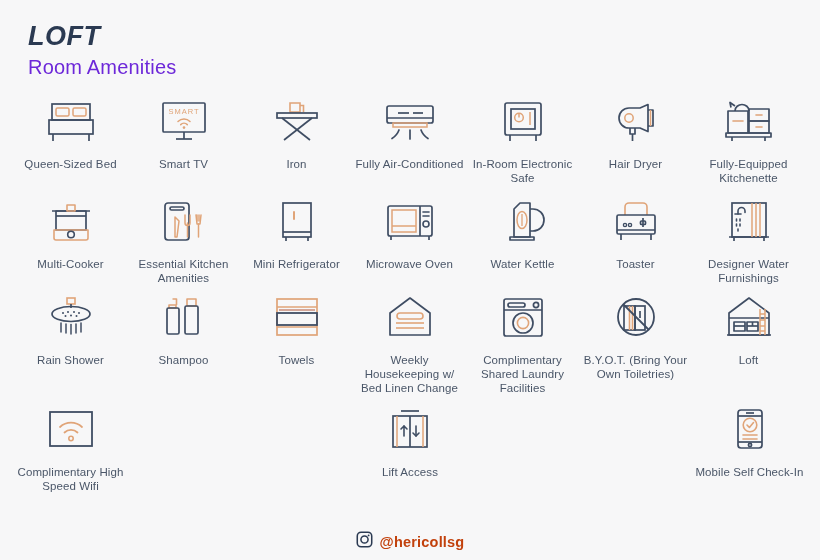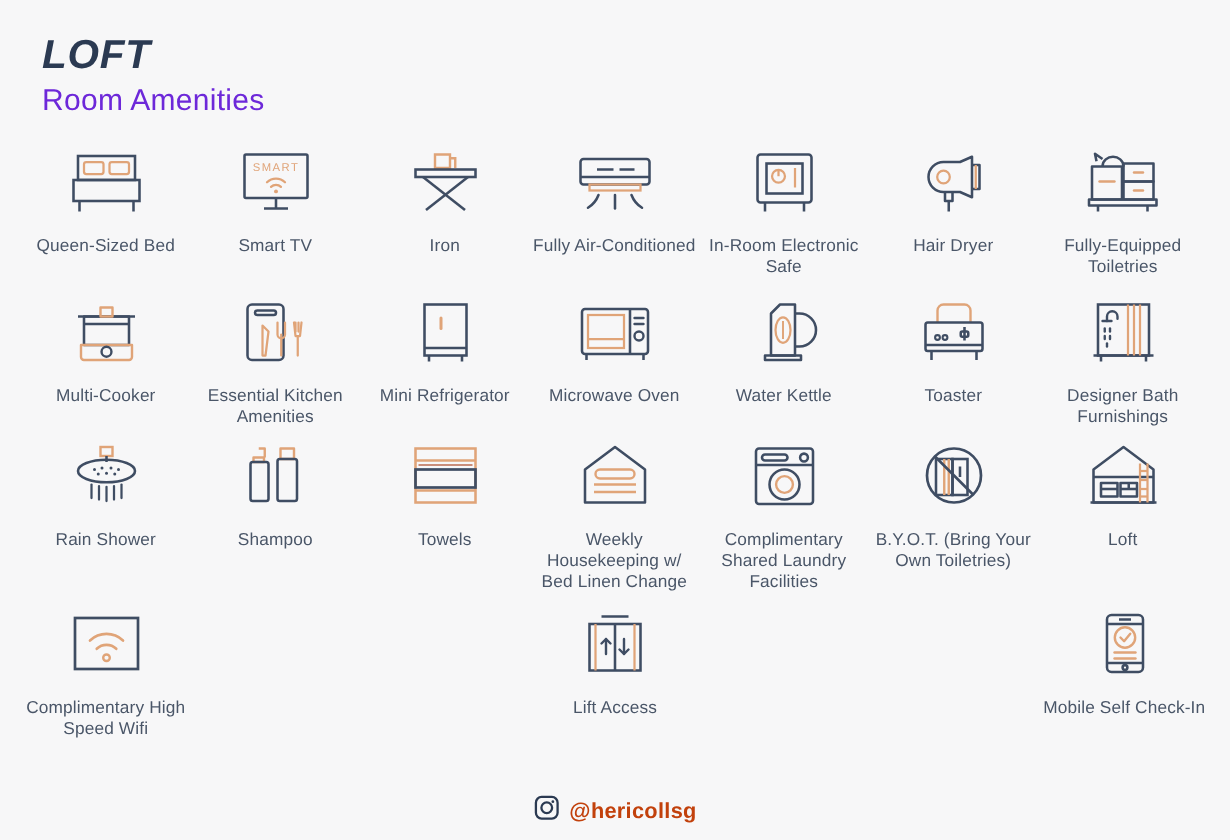--- a/index.html
+++ b/index.html
@@ -245,21 +245,21 @@
               <line x1="14" y1="39" x2="14" y2="43"></line>
               <line x1="47" y1="39" x2="47" y2="43"></line>
             </g>
             <g fill="none" stroke="#e0a478" stroke-width="1.6" stroke-linecap="round">
               <line x1="15" y1="23" x2="25" y2="23"></line>
               <line x1="38" y1="17" x2="44" y2="17"></line>
               <line x1="38" y1="29" x2="44" y2="29"></line>
             </g>
           </svg>
         </div>
-        <div class="label">Fully-Equipped Toiletries</div>
+        <div class="label">Fully-Equipped Kitchenette</div>
       </div>
 
     </div>
 
     <div class="row row-2">
 
       <div class="cell">
         <div class="iconbox">
           <svg width="62" height="50" viewBox="0 0 62 50">
             <g fill="none" stroke="#3f4d63" stroke-width="1.7" stroke-linejoin="round">
@@ -389,21 +389,21 @@
               <line x1="22" y1="26" x2="22" y2="28"></line>
               <line x1="20" y1="31" x2="20" y2="33"></line>
             </g>
             <g fill="none" stroke="#e0a478" stroke-width="1.5">
               <line x1="34" y1="5" x2="34" y2="39"></line>
               <line x1="38" y1="5" x2="38" y2="39"></line>
               <line x1="42" y1="5" x2="42" y2="39"></line>
             </g>
           </svg>
         </div>
-        <div class="label">Designer Bath Furnishings</div>
+        <div class="label">Designer Water Furnishings</div>
       </div>
 
     </div>
 
     <div class="row row-3">
 
       <div class="cell">
         <div class="iconbox">
           <svg width="62" height="50" viewBox="0 0 62 50">
             <rect x="27" y="4" width="8" height="6" fill="none" stroke="#e0a478" stroke-width="1.6"></rect>

